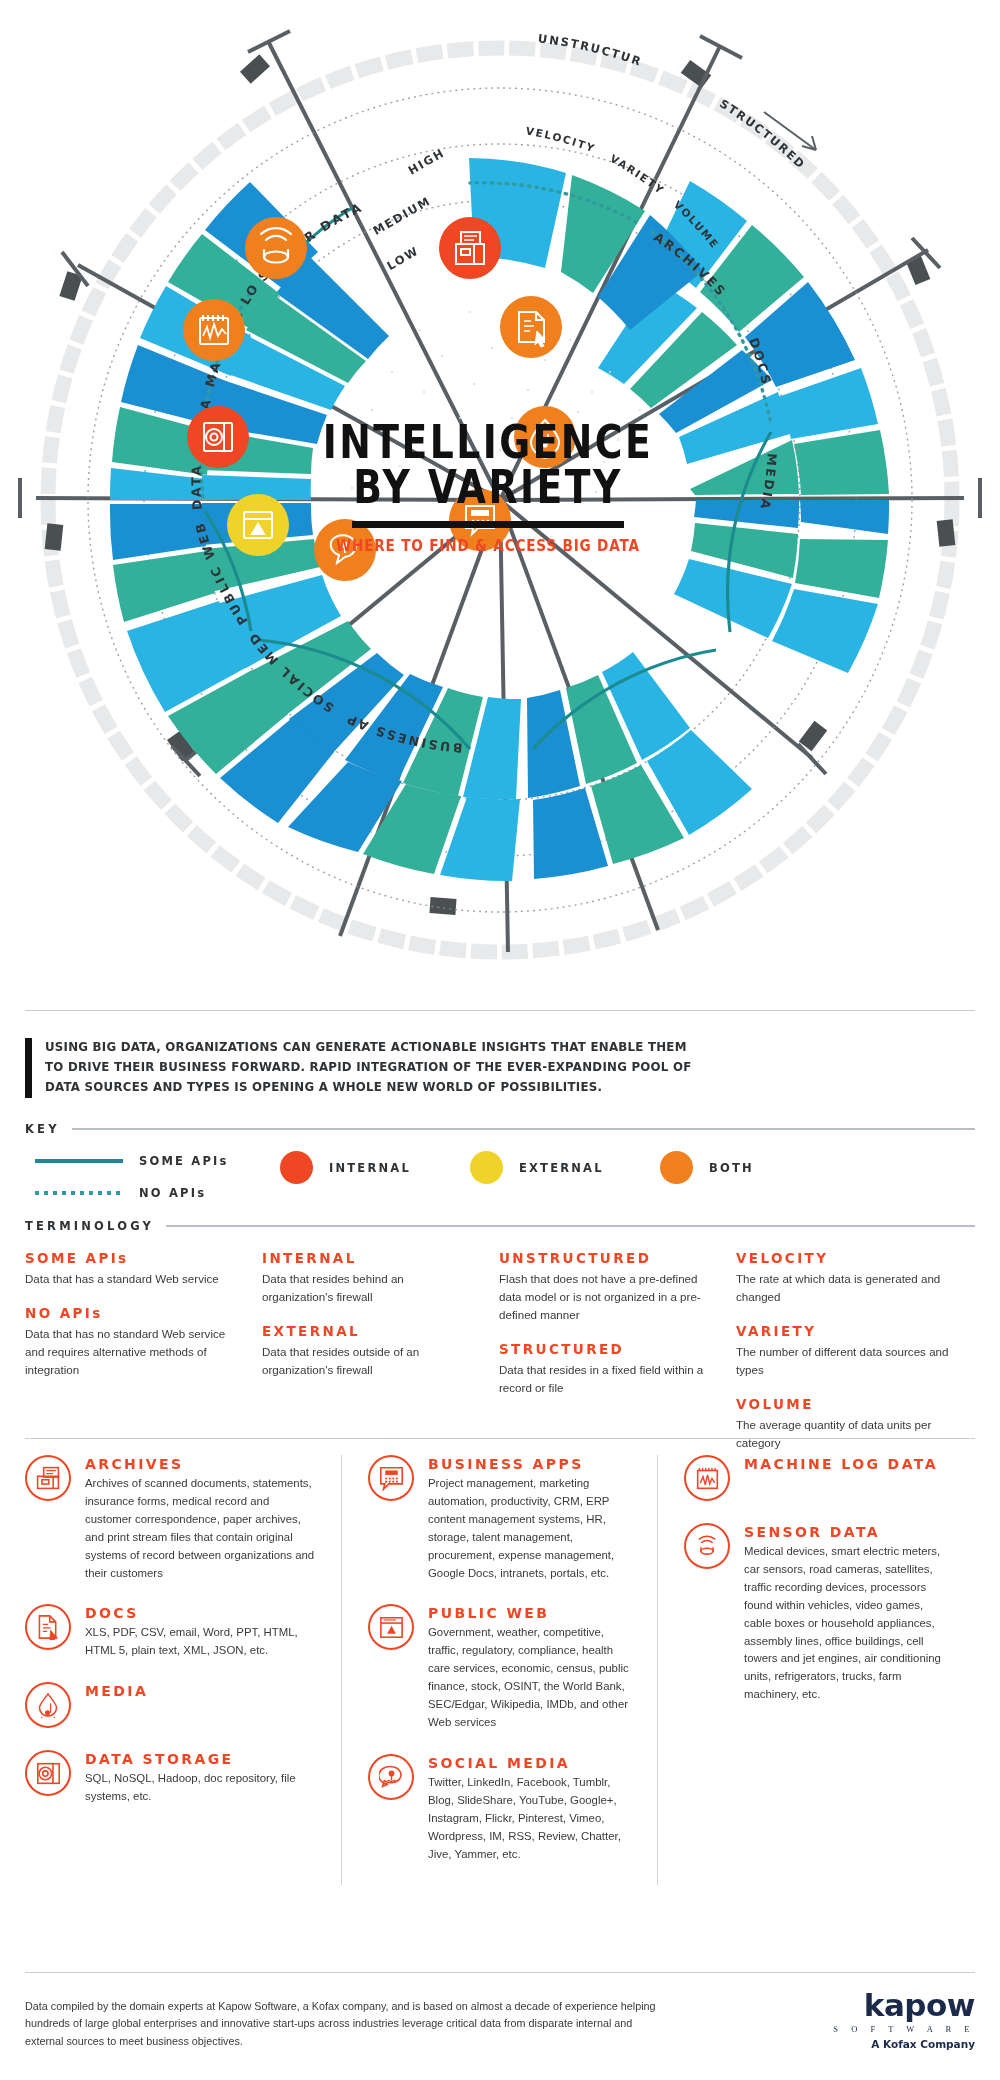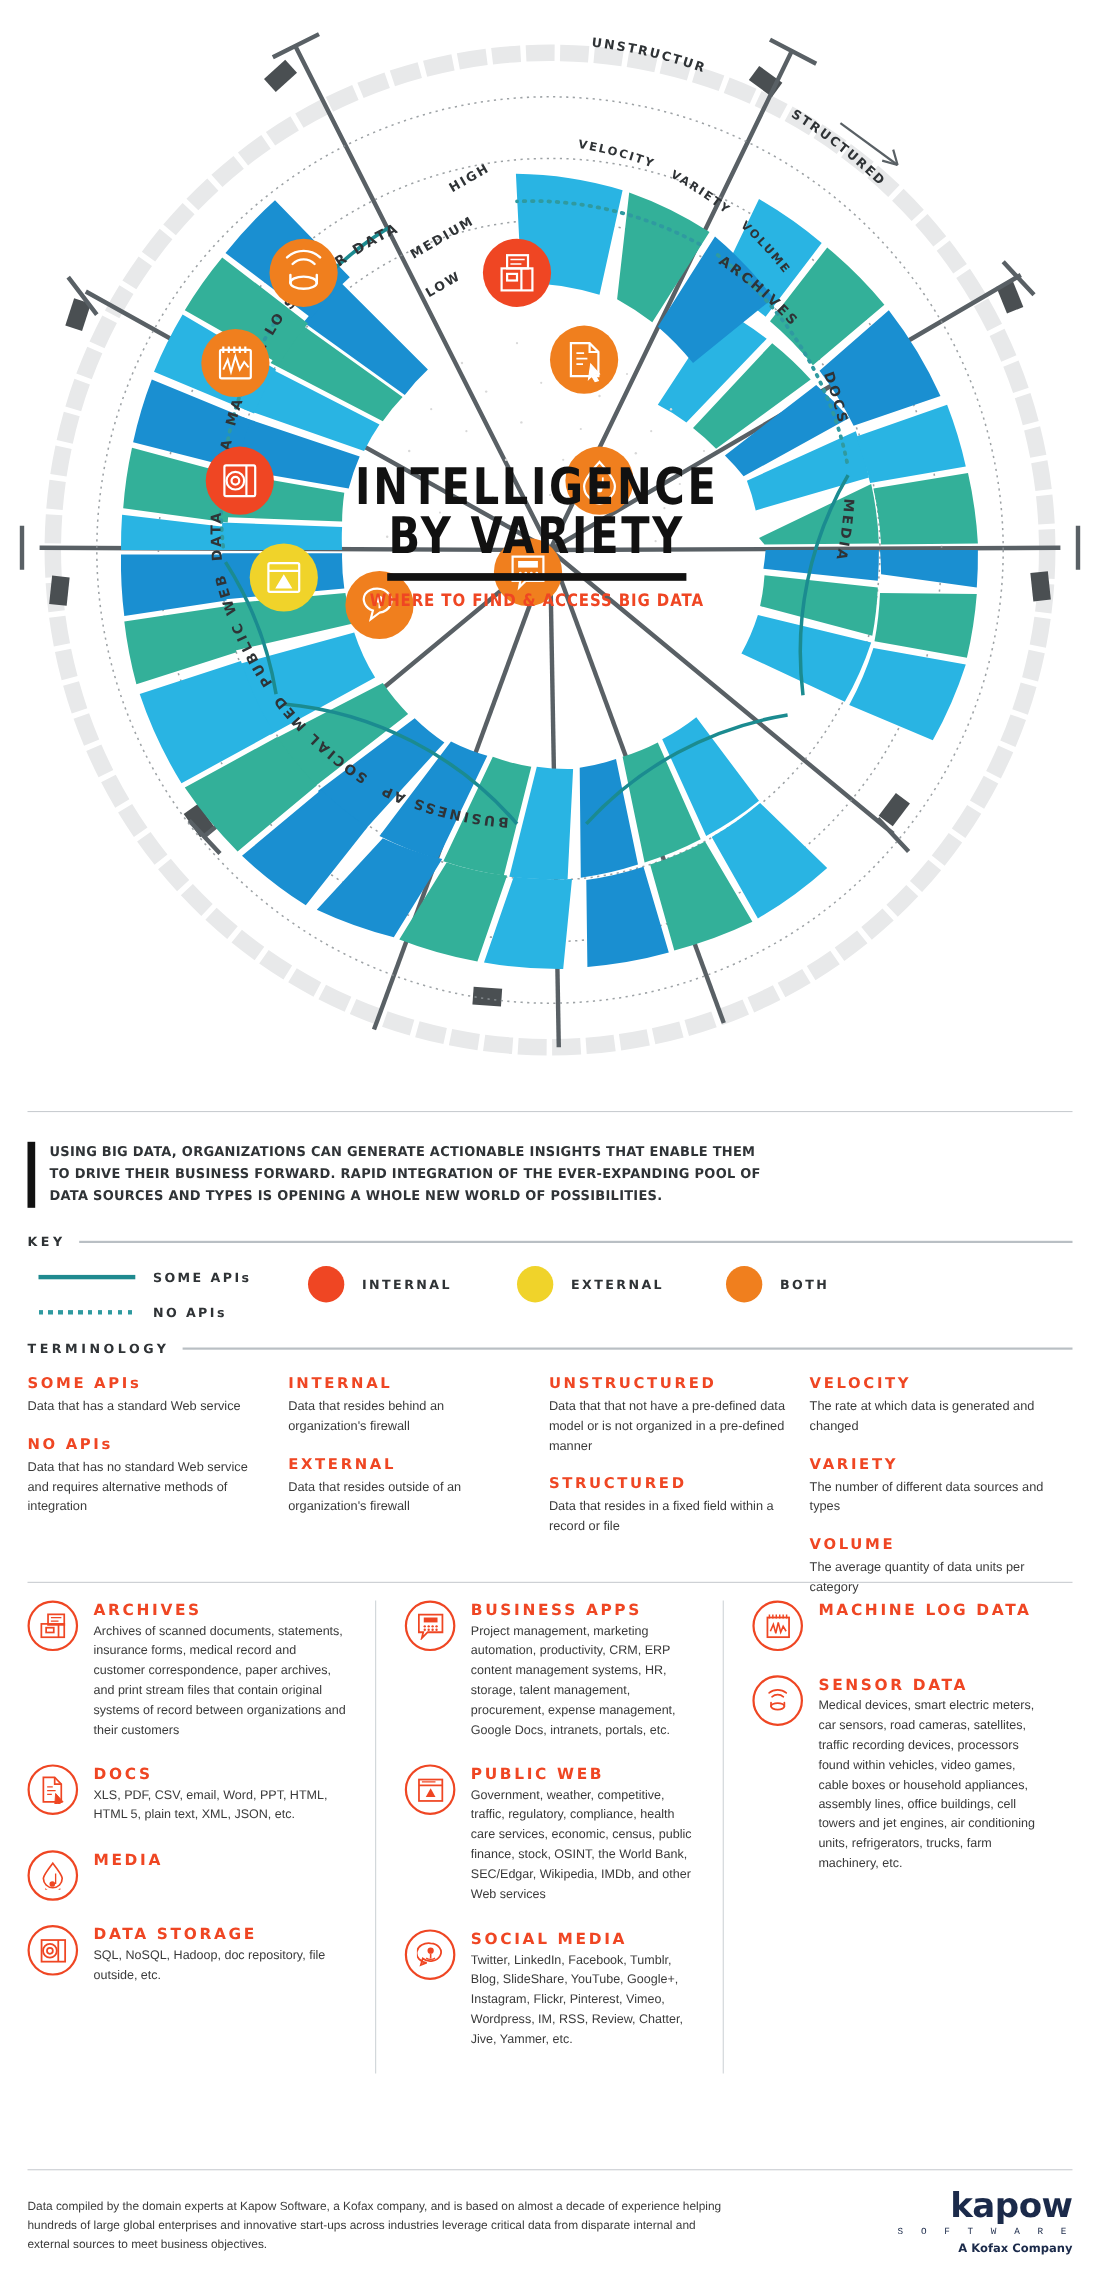--- a/index.html
+++ b/index.html
@@ -114,21 +114,21 @@
 
   
   .footer { position:absolute; left:25px; top:1990px; width:950px; display:flex; justify-content:space-between; align-items:flex-end; }
   .footer-text { font-size:10.8px; line-height:1.62; color:#3a3a3a; max-width:640px; }
   .footer-logo { text-align:right; }
   .logo-kapow {
     font-family:"DejaVu Sans", sans-serif; font-weight:bold;
     font-size:31px; letter-spacing:-0.5px; color:#1b2a4a; line-height:1;
   }
   .logo-soft {
-    font-family:Liberation Mono, monospace; font-size:8.5px;
+    font-family:Liberation Serif, serif; font-size:8.5px;
     letter-spacing:5.5px; color:#1b2a4a; margin-top:3px;
   }
   .logo-kofax {
     font-family:"DejaVu Sans", sans-serif; font-weight:bold; font-size:10.5px;
     color:#1b2a4a; margin-top:4px;
   }
 </style>
 </head>
 <body>
 
@@ -495,21 +495,21 @@
         <div class="term-body">Data that resides behind an organization's firewall</div>
       </div>
       <div class="term-item">
         <div class="term-title">EXTERNAL</div>
         <div class="term-body">Data that resides outside of an organization's firewall</div>
       </div>
     </div>
     <div class="term-col">
       <div class="term-item">
         <div class="term-title">UNSTRUCTURED</div>
-        <div class="term-body">Data that that not have a pre-defined data model or is not organized in a pre-defined manner</div>
+        <div class="term-body">Flash that does not have a pre-defined data model or is not organized in a pre-defined manner</div>
       </div>
       <div class="term-item">
         <div class="term-title">STRUCTURED</div>
         <div class="term-body">Data that resides in a fixed field within a record or file</div>
       </div>
     </div>
     <div class="term-col">
       <div class="term-item">
         <div class="term-title">VELOCITY</div>
         <div class="term-body">The rate at which data is generated and changed</div>
@@ -580,21 +580,21 @@
         <div class="cat-icon">
           <svg width="25" height="25" viewBox="0 0 28 28" stroke="#ef4623" stroke-width="1.8" fill="none">
             <rect x="2" y="3" width="24" height="22"></rect>
               <path d="M19 3v22"></path>
             <circle cx="10.5" cy="14" r="7"></circle>
               <circle cx="10.5" cy="14" r="3"></circle>
           </svg>
         </div>
         <div class="cat-text">
           <div class="cat-title">DATA STORAGE</div>
-          <div class="cat-body">SQL, NoSQL, Hadoop, doc repository, file outside, etc.</div>
+          <div class="cat-body">SQL, NoSQL, Hadoop, doc repository, file systems, etc.</div>
         </div>
       </div>
     </div>
 
     <div class="cat-col">
 
       <div class="cat-item">
         <div class="cat-icon">
           <svg width="25" height="25" viewBox="0 0 28 28" stroke="#ef4623" stroke-width="1.8" fill="none">
             <path d="M2 2h24v18H11l-6 6 1.5-6H2z"></path>

